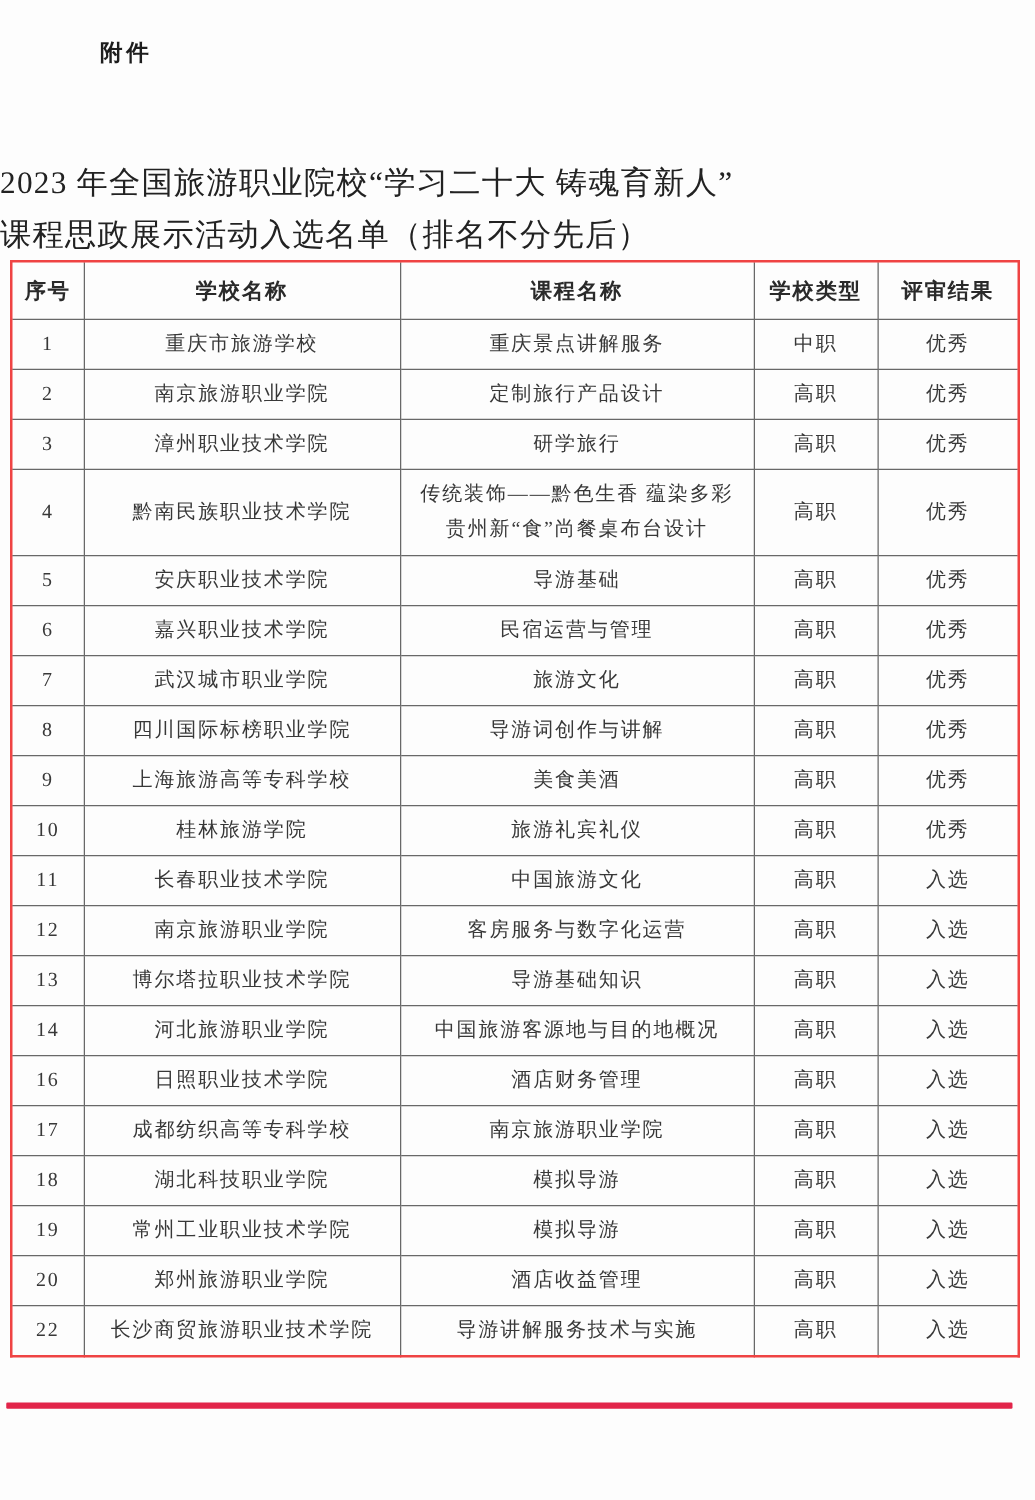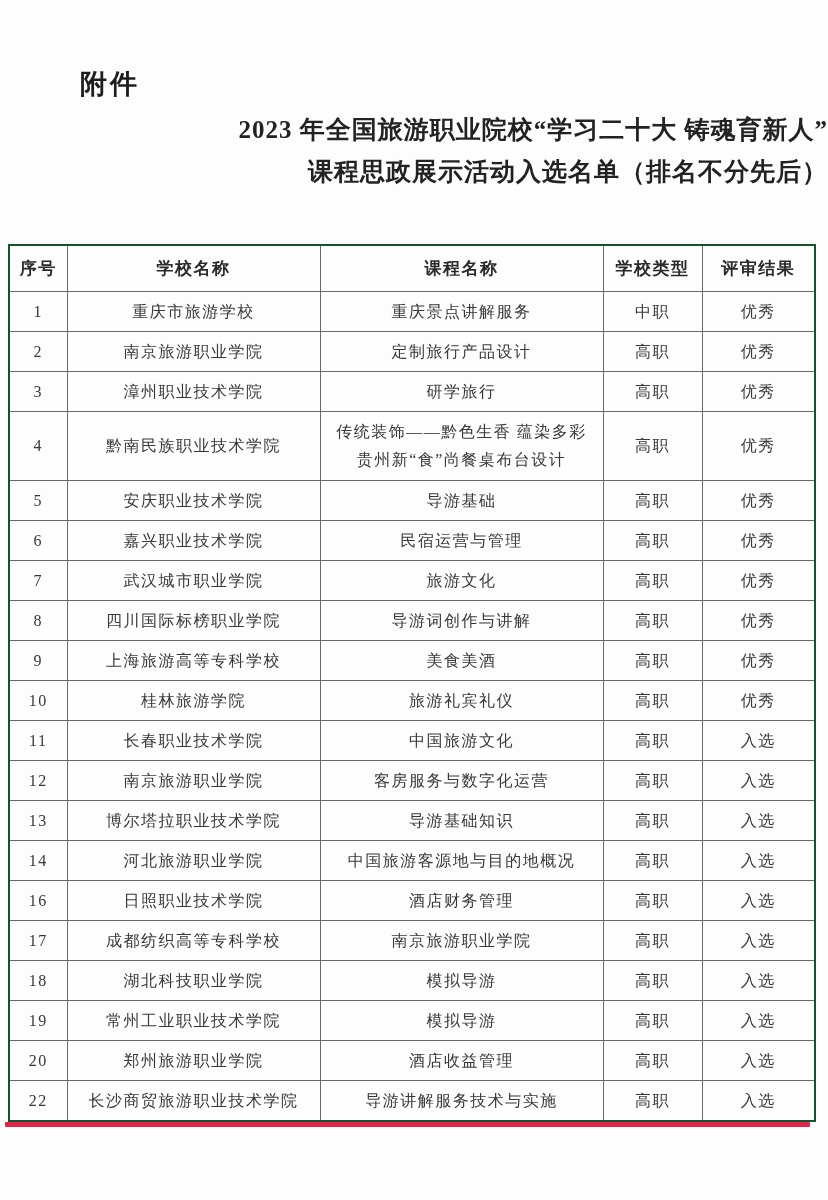--- a/index.html
+++ b/index.html
@@ -12,50 +12,48 @@
     position: relative;
     background: #fdfdfd;
     font-family: "Liberation Serif", "DejaVu Serif", serif;
     color: #333333;
     overflow: hidden;
   }
   .attachment-label {
     position: absolute;
     left: 80px;
     top: 30px;
-    font-size: 27px;
+    font-size: 18px;
     font-weight: bold;
     letter-spacing: 3px;
     color: #1d1d1d;
-    margin-top: 36px;
   }
   .doc-title {
     position: absolute;
-    top: 109px;
+    top: 126px;
     left: 0;
     width: 100%;
-    text-align: right;
+    text-align: left;
     font-size: 25px;
-    font-weight: bold;
+    font-weight: normal;
     line-height: 42px;
     color: #222222;
     letter-spacing: 1px;
   }
   .table-wrap {
     position: absolute;
     top: 208px;
     left: 8px;
     width: 806px;
   }
   table.roster {
     width: 100%;
     border-collapse: collapse;
     table-layout: fixed;
-    border: 2px solid #14532d;
-    margin-top: 36px;
+    border: 2px solid #ef4444;
   }
   table.roster th,
   table.roster td {
     border: 1px solid #686868;
     text-align: center;
     vertical-align: middle;
     padding: 2px 8px;
     letter-spacing: 1.5px;
     line-height: 1.75;
     overflow: hidden;

